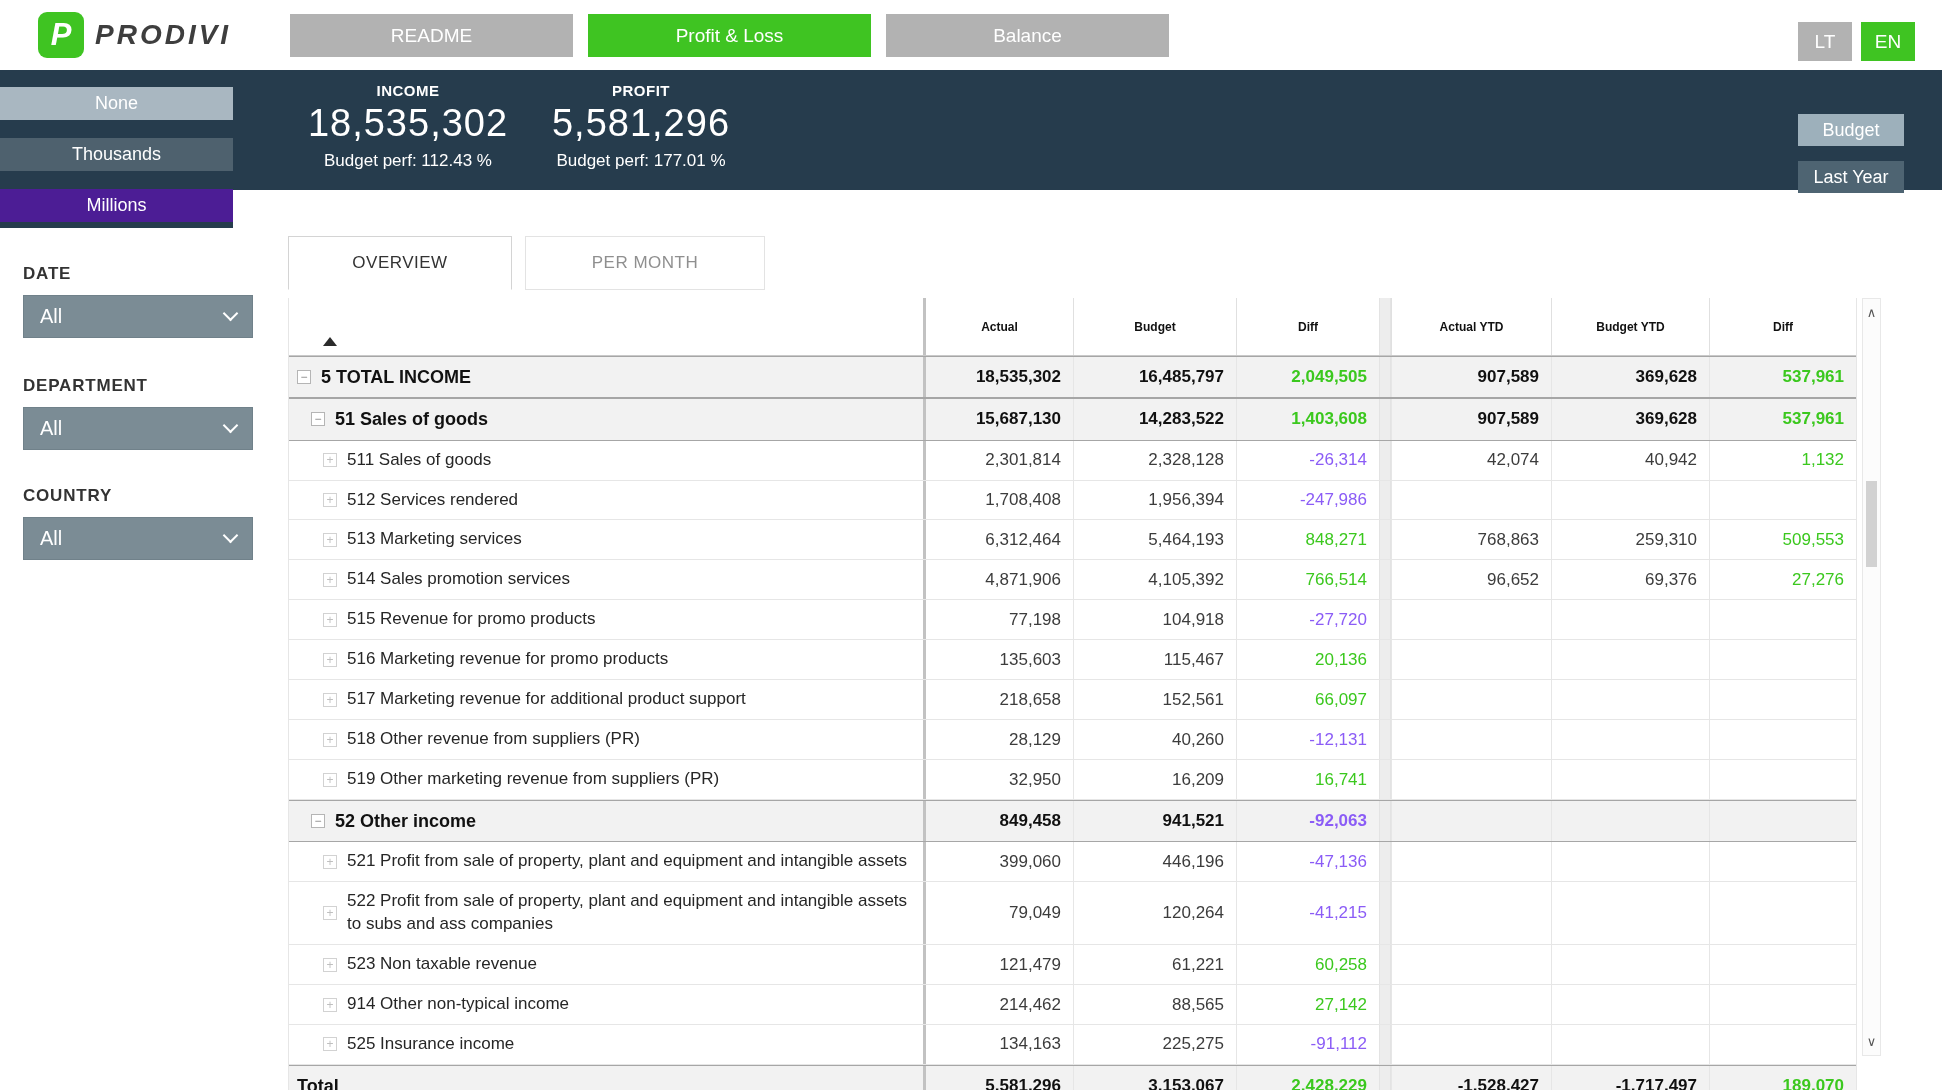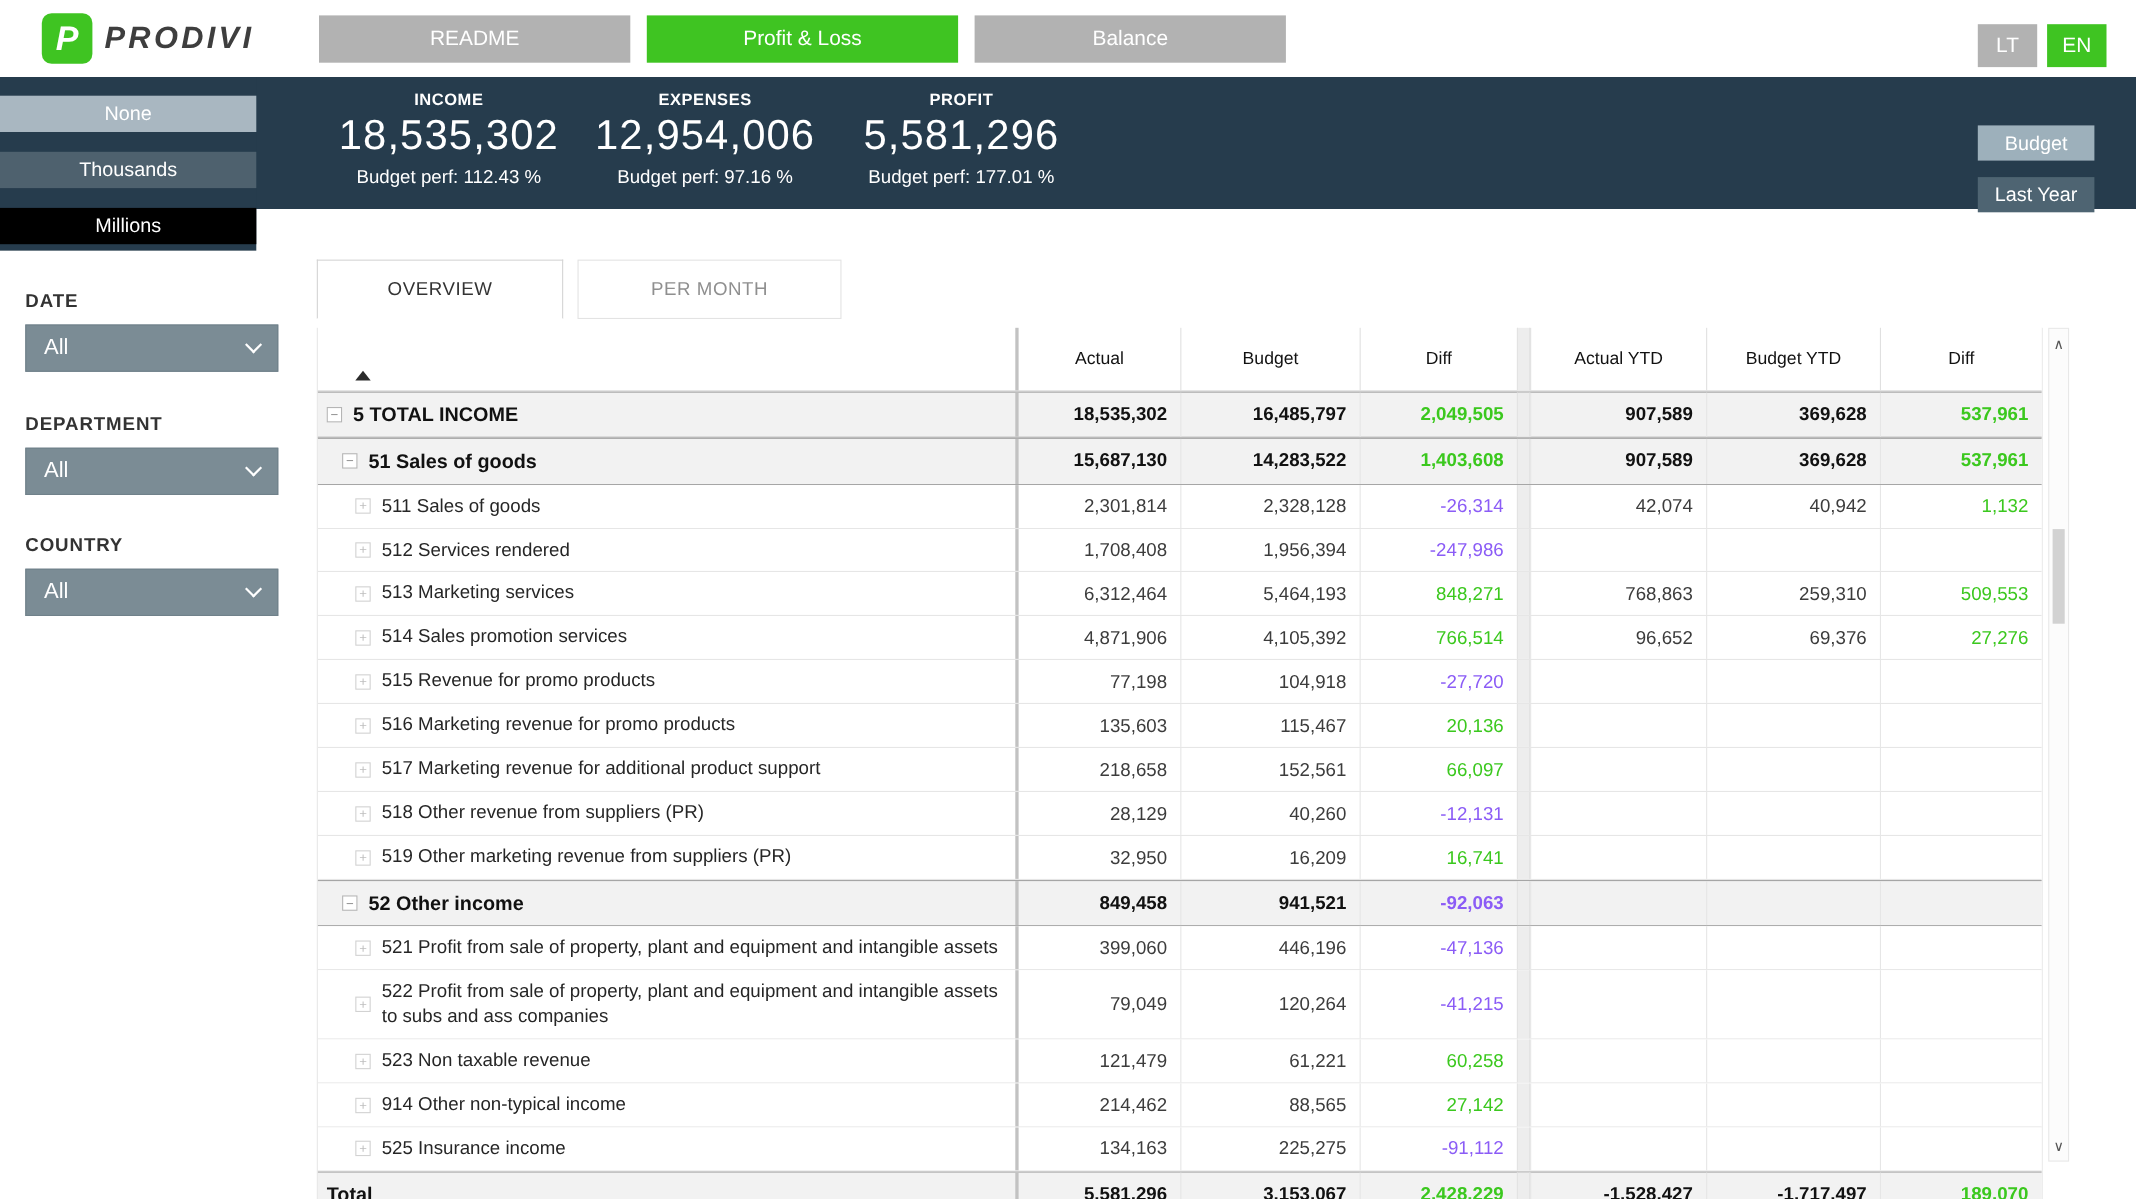--- a/index.html
+++ b/index.html
@@ -35,21 +35,21 @@
               display:flex; align-items:center; justify-content:center; cursor:pointer; }
   .band-btn.light { top:44px; background:#9db0bb; }
   .band-btn.dark  { top:91px; background:#4e6472; }
 
   
   .sidebar-dark { position:absolute; left:0; top:70px; width:233px; height:158px; background:#263c4d; }
   .scale-btn { position:absolute; left:0; width:233px; height:33px; color:#fff; font-size:18px;
                display:flex; align-items:center; justify-content:center; cursor:pointer; }
   .scale-btn:nth-child(1){ top:17px;  background:#a9b7c1; }
   .scale-btn:nth-child(2){ top:68px;  background:#4e616e; }
-  .scale-btn:nth-child(3){ top:119px; background:#000000; }
+  .scale-btn:nth-child(3){ top:119px; background:#4c1d95; }
   .sidebar-filters { position:absolute; left:0; top:228px; width:270px; height:862px; background:#fff; }
   .filter-group { position:absolute; left:23px; width:230px; }
   .filter-group:nth-child(1){ top:36px; } .filter-group:nth-child(2){ top:148px; } .filter-group:nth-child(3){ top:258px; }
   .filter-label { font-size:17px; font-weight:600; color:#333; letter-spacing:.8px; }
   .dropdown { margin-top:11px; height:43px; background:#7b8c95; border:1px solid #70818a; color:#fff;
               display:flex; align-items:center; justify-content:space-between; padding:0 16px; cursor:pointer;gap:16px; }
   .dd-value { font-size:20px; }
   .chev { width:11px; height:11px; border-right:2px solid #fff; border-bottom:2px solid #fff;
           transform:rotate(45deg); margin-top:-6px; }
 
@@ -57,21 +57,21 @@
   .content-tabs { position:absolute; left:288px; top:236px; display:flex; gap:13px; }
   .ctab { height:54px; display:flex; align-items:center; justify-content:center; font-size:17px;
           letter-spacing:.5px; background:#fff; border:1px solid #e3e3e3; color:#8f8f8f; cursor:pointer; }
   .ctab:nth-child(1){ width:224px; } .ctab:nth-child(2){ width:240px; }
   .ctab.active { color:#333; border-color:#d4d4d4; border-bottom-color:#fff; }
 
   
   .pnl-table { position:absolute; left:288px; top:298px; width:1569px;
                border-left:1px solid #e6e6e6; border-right:1px solid #e6e6e6; background:#fff; }
   .thead { display:flex; height:58px; border-bottom:1px solid #c9c9c9; background:#fff; }
-  .hcell { display:flex; align-items:center; justify-content:center; font-size:16px; font-weight:normal;
+  .hcell { display:flex; align-items:center; justify-content:center; font-size:12px; font-weight:bold;
            color:#111; border-left:1px solid #e0e0e0; cursor:pointer; }
   .rowhead-h { flex:1; border-left:none; position:relative; }
   .sort-tri { position:absolute; left:34px; bottom:9px; width:0; height:0;
               border-left:7px solid transparent; border-right:7px solid transparent;
               border-bottom:9px solid #2b2b2b; }
   .c0{width:150px;} .c1{width:163px;} .c2{width:143px;} .c3{width:160px;} .c4{width:158px;} .c5{width:147px;}
   .spacer { width:12px; background:#ededed; border-left:1px solid #e3e3e3; border-right:1px solid #e3e3e3; }
   .hcell.c0 { border-left:3px solid #c2c2c2; }
   .trow { display:flex; align-items:stretch; min-height:36px; background:#fff; cursor:pointer; }
   .trow:not(.boldrow) { border-bottom:1px solid #e6e6e6; }
@@ -122,25 +122,20 @@
   </header>
 
   <div class="kpi-band">
     <div class="kpis">
         <div class="kpi">
           <div class="kpi-label">INCOME</div>
           <div class="kpi-value">18,535,302</div>
           <div class="kpi-perf">Budget perf: 112.43 %</div>
         </div>
         <div class="kpi">
-          <div class="kpi-label">EXPENSES</div>
-          <div class="kpi-value">12,954,006</div>
-          <div class="kpi-perf">Budget perf: 97.16 %</div>
-        </div>
-        <div class="kpi">
           <div class="kpi-label">PROFIT</div>
           <div class="kpi-value">5,581,296</div>
           <div class="kpi-perf">Budget perf: 177.01 %</div>
         </div>
       </div>
     <div class="band-btns">
         <div class="band-btn light">Budget</div>
         <div class="band-btn dark">Last Year</div>
       </div>
   </div>

